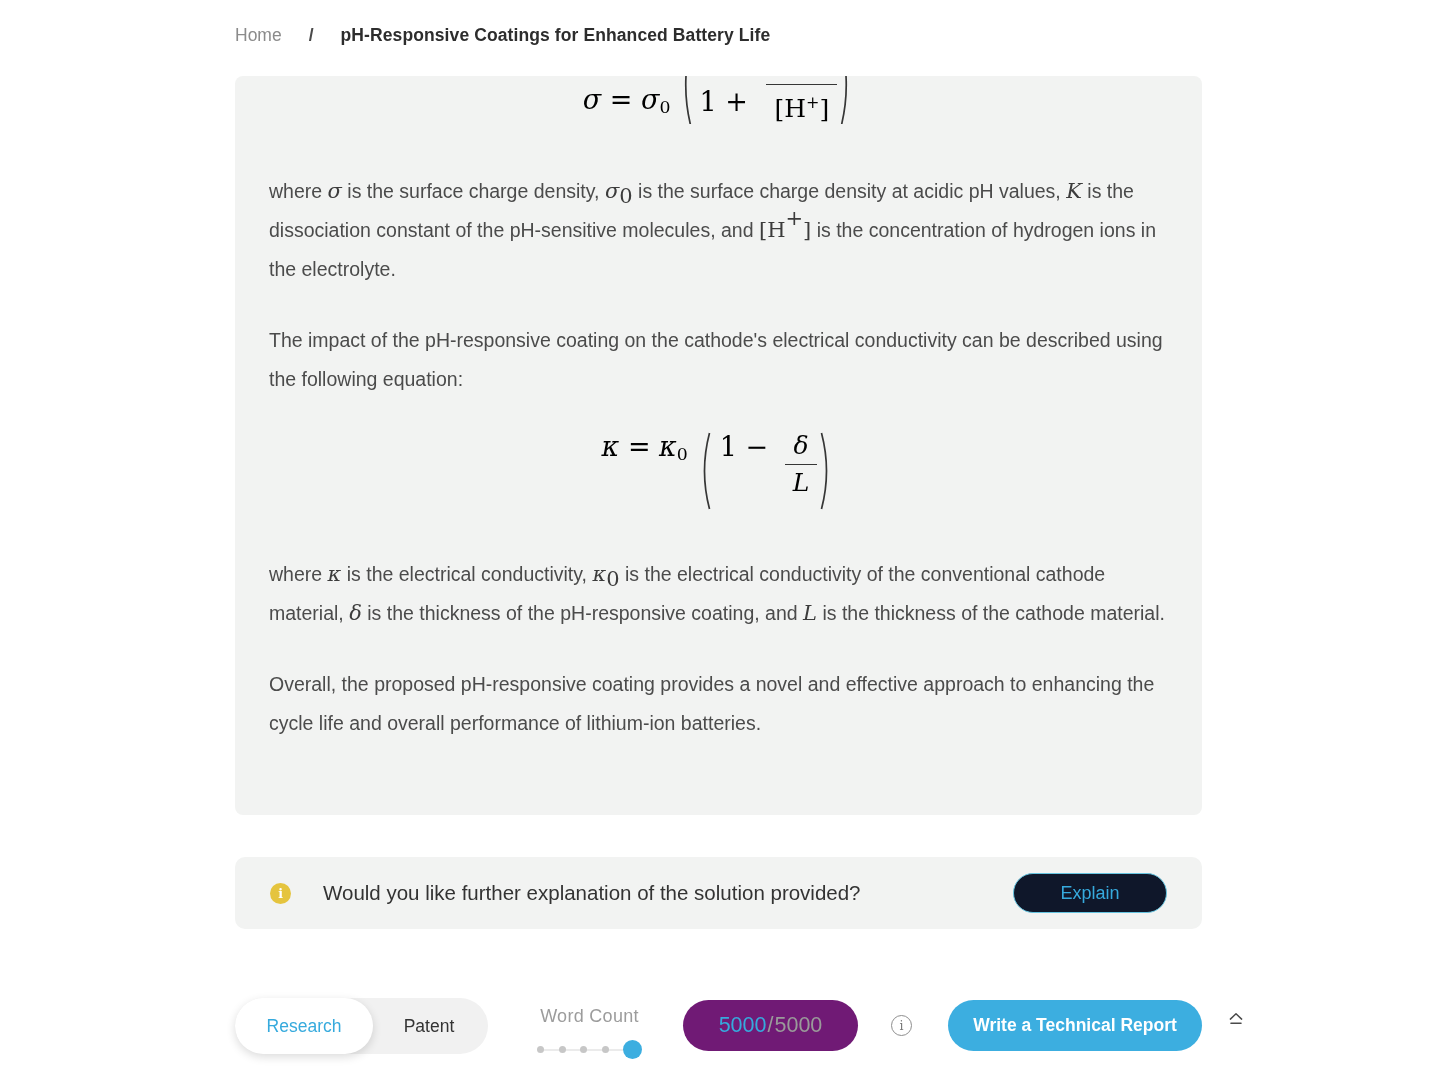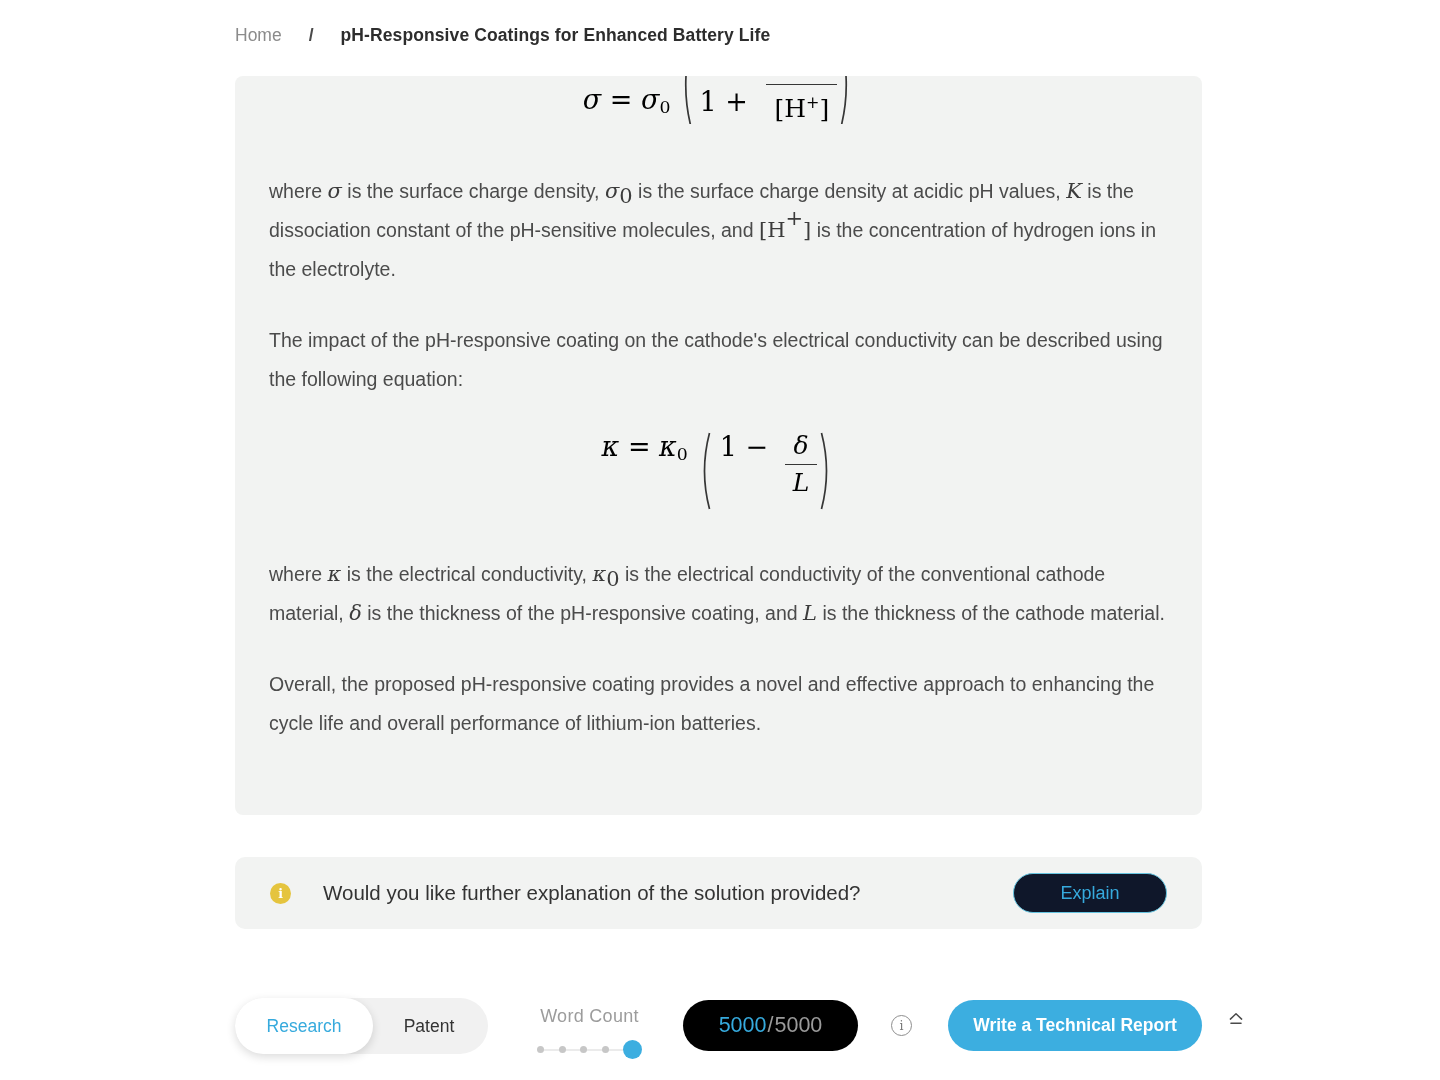--- a/index.html
+++ b/index.html
@@ -87,21 +87,21 @@
   .wc-label{position:absolute;left:532px;top:1006px;width:115px;text-align:center;
     font-size:18px;color:#9c9c9c;letter-spacing:.3px;}
   .wc-slider{position:absolute;left:537px;top:1040px;width:105px;height:19px;
     display:flex;align-items:center;justify-content:space-between;cursor:pointer;}
   .wc-track{position:absolute;left:2px;right:2px;top:8.5px;height:2px;background:#ebebeb;}
   .dot{width:7px;height:7px;border-radius:50%;background:#c7c7c7;position:relative;z-index:1;}
   .dot.active{width:19px;height:19px;background:var(--accent);}
 
   .counter-pill{
     position:absolute;left:683px;top:1000px;width:175px;height:51px;
-    background:#000000;border-radius:26px;display:flex;align-items:center;justify-content:center;
+    background:#701a75;border-radius:26px;display:flex;align-items:center;justify-content:center;
     font-size:21.5px;cursor:pointer;
   }
   .counter-pill .cur{color:var(--accent-text);}
   .counter-pill .cmax,.counter-pill .csep{color:#9a9a9a;}
   .counter-pill .csep{margin:0 1px;}
 
   .info-circle{
     position:absolute;left:891px;top:1015px;width:19px;height:19px;border-radius:50%;
     border:1.5px solid #8e8e8e;color:#777;font-size:12.5px;font-family:"DejaVu Serif",serif;
     display:flex;align-items:center;justify-content:center;cursor:pointer;

